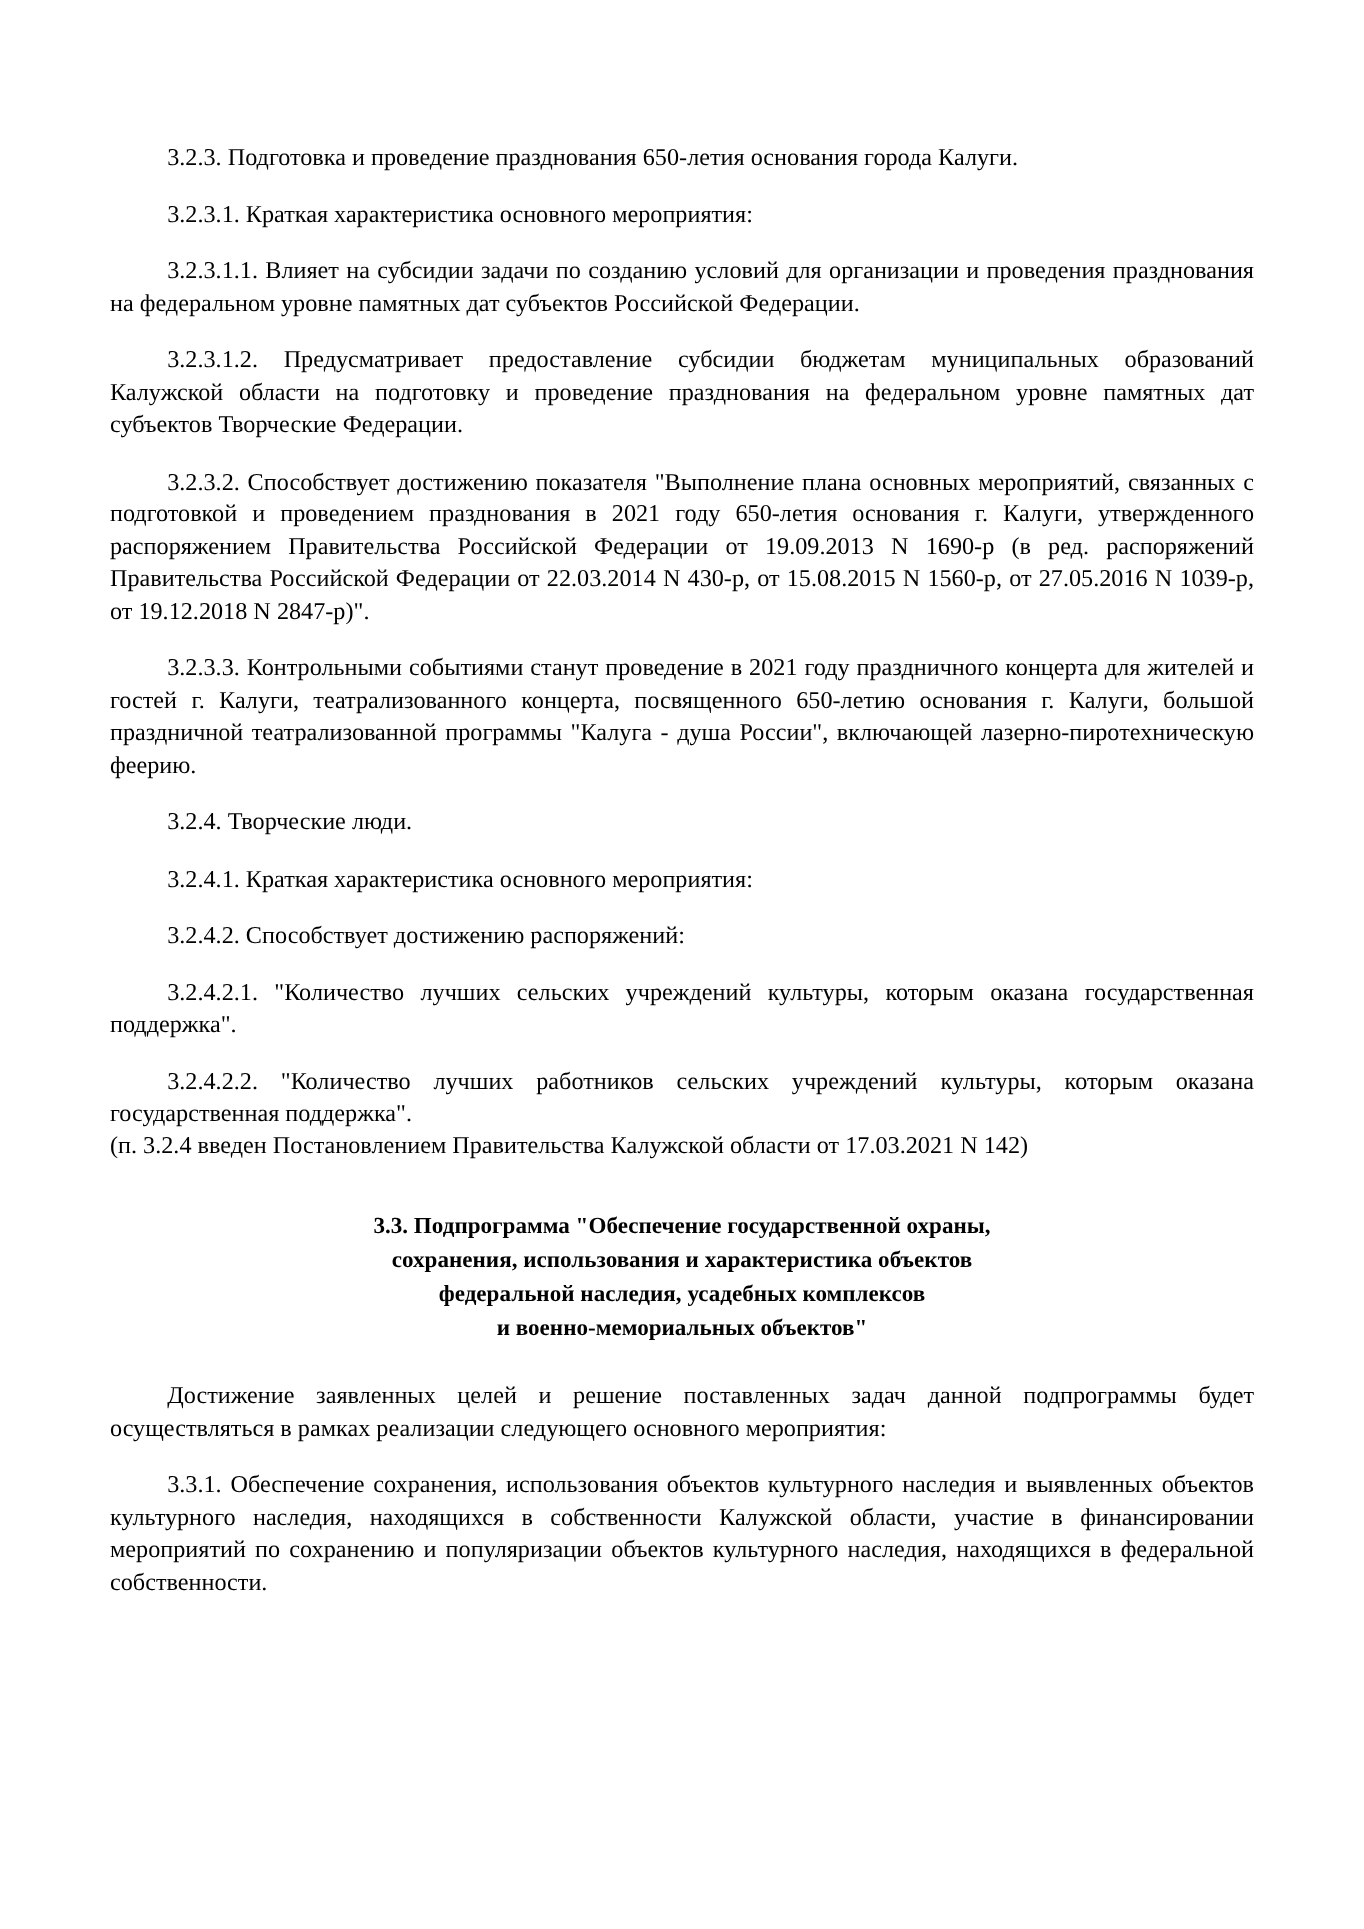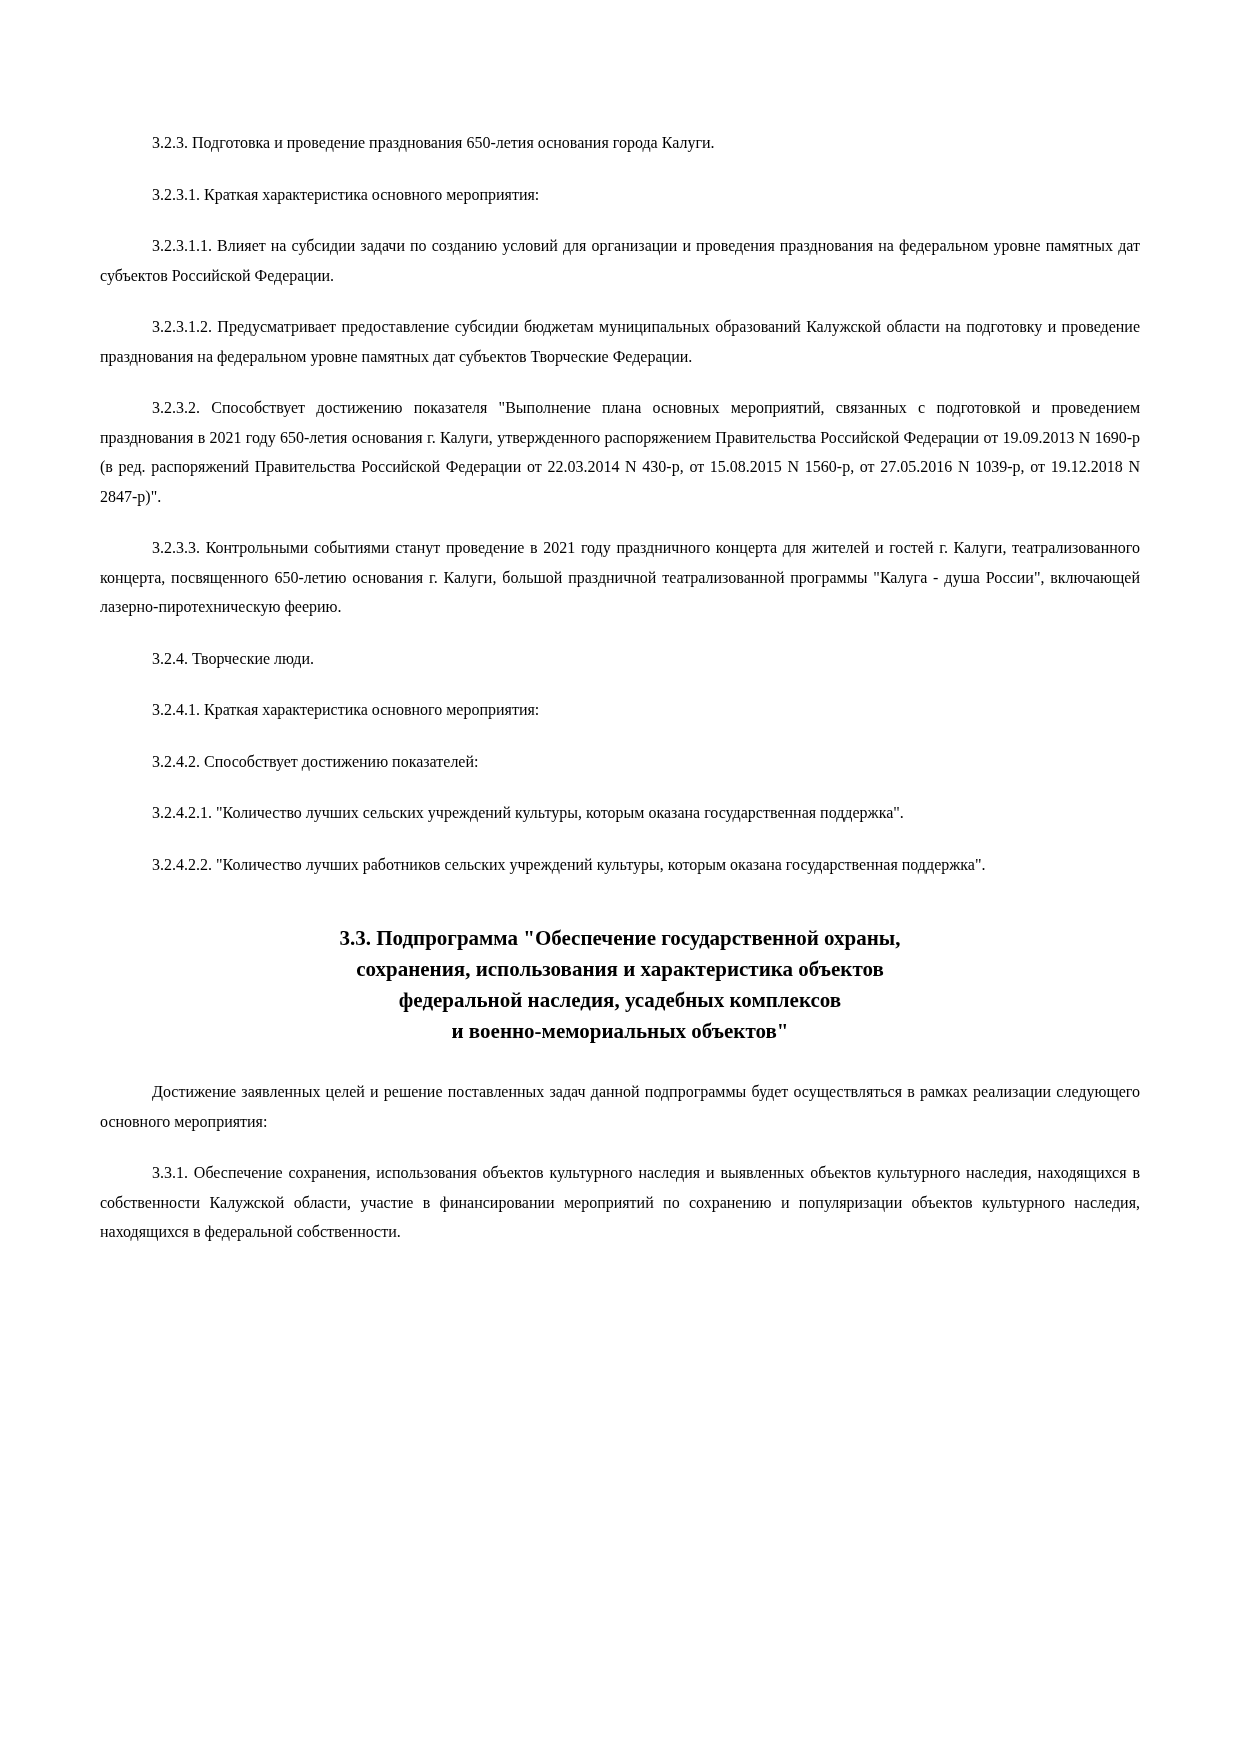--- a/index.html
+++ b/index.html
@@ -19,21 +19,21 @@
     width: 1240px;
     height: 1754px;
     padding: 128px 100px 0 100px;
     position: relative;
   }
   .doc-body {
     width: 1040px;
   }
   p {
     margin: 0 0 22px 0;
-    font-size: 16px;
+    font-size: 22px;
     line-height: 29.5px;
     text-align: justify;
     text-justify: inter-word;
     text-indent: 52px;
     word-spacing: 0px;
   }
   p.amend-note {
     margin-top: -22px;
     text-indent: 0;
     text-align: left;
@@ -70,26 +70,27 @@
 
     <p>3.2.3.2. Способствует достижению показателя "Выполнение плана основных мероприятий, связанных с подготовкой и проведением празднования в 2021 году 650-летия основания г. Калуги, утвержденного распоряжением Правительства Российской Федерации от 19.09.2013 N 1690-р (в ред. распоряжений Правительства Российской Федерации от 22.03.2014 N 430-р, от 15.08.2015 N 1560-р, от 27.05.2016 N 1039-р, от 19.12.2018 N 2847-р)".</p>
 
     <p>3.2.3.3. Контрольными событиями станут проведение в 2021 году праздничного концерта для жителей и гостей г. Калуги, театрализованного концерта, посвященного 650-летию основания г. Калуги, большой праздничной театрализованной программы "Калуга - душа России", включающей лазерно-пиротехническую феерию.</p>
 
     <p>3.2.4. Творческие люди.</p>
 
     <p>3.2.4.1. Краткая характеристика основного мероприятия:</p>
 
 
-    <p>3.2.4.2. Способствует достижению показателей:</p>
+    <p>3.2.4.2. Способствует достижению распоряжений:</p>
 
     <p>3.2.4.2.1. "Количество лучших сельских учреждений культуры, которым оказана государственная поддержка".</p>
 
     <p class="tight">3.2.4.2.2. "Количество лучших работников сельских учреждений культуры, которым оказана государственная поддержка".</p>
 
+    <p class="amend-note">(п. 3.2.4 введен Постановлением Правительства Калужской области от 17.03.2021 N 142)</p>
 
     <h2 class="subprogram-title">
       <span class="ln">3.3. Подпрограмма "Обеспечение государственной охраны,</span>
       <span class="ln">сохранения, использования и характеристика объектов</span>
       <span class="ln">федеральной наследия, усадебных комплексов</span>
       <span class="ln">и военно-мемориальных объектов"</span>
     </h2>
 
     <p>Достижение заявленных целей и решение поставленных задач данной подпрограммы будет осуществляться в рамках реализации следующего основного мероприятия:</p>
 

